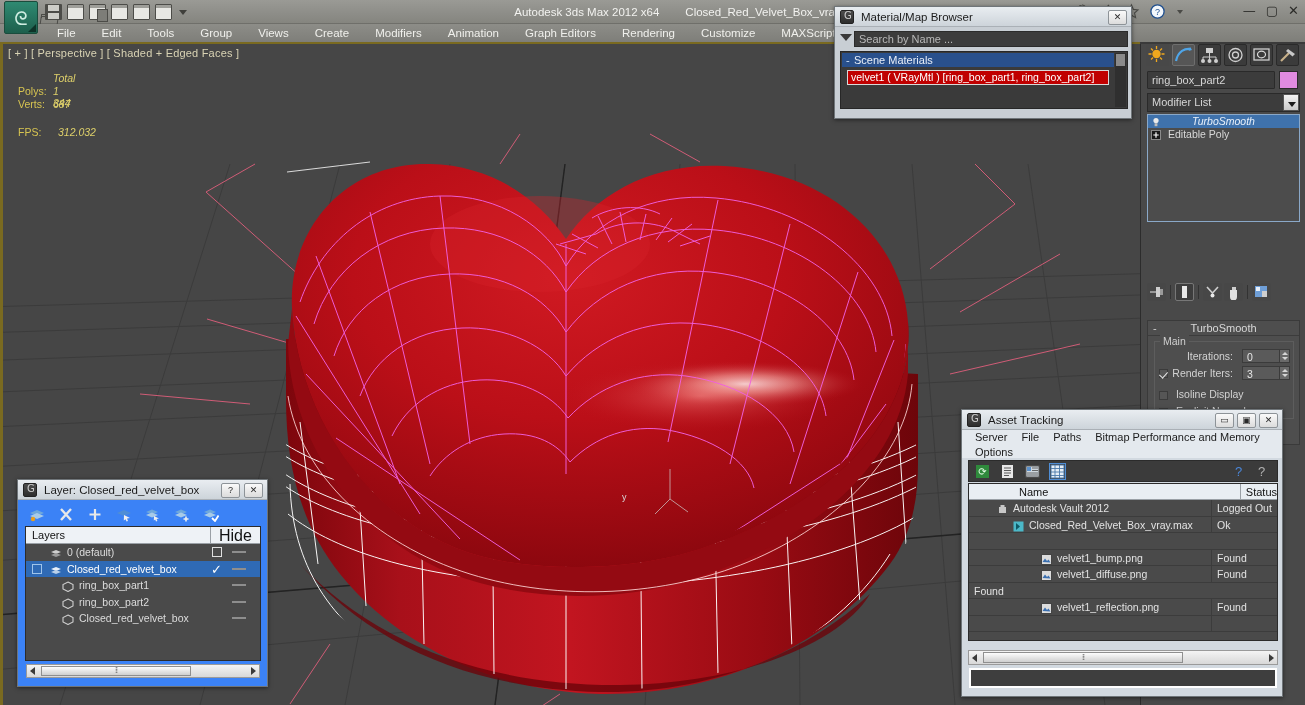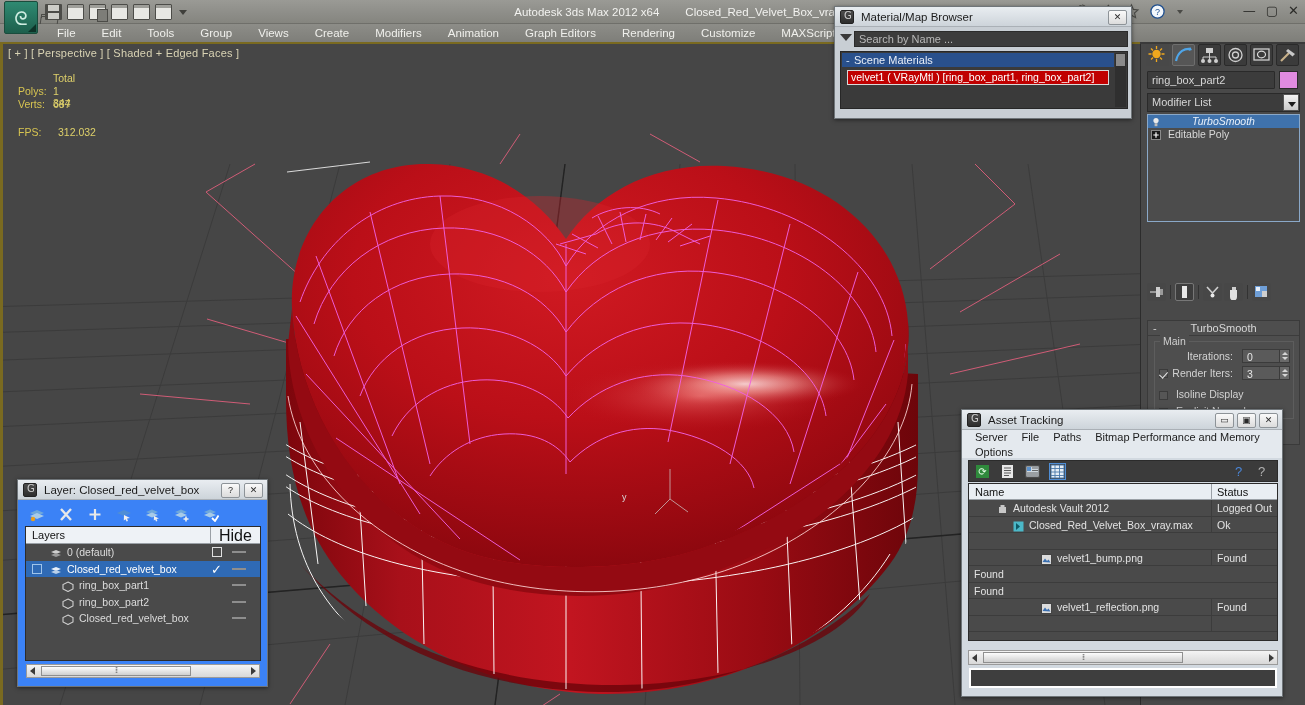--- a/index.html
+++ b/index.html
@@ -86,21 +86,21 @@
     background:#464646; overflow:hidden;
   }
   .vp-border-l { position:absolute; left:0; top:44px; width:3px; height:661px; background:#7a6a20; }
   .vp-label {
     position:absolute; left:8px; top:47px; color:#d9d3b4; font-size:11px; z-index:6;
     letter-spacing:0.2px;
   }
   .vp-stats { position:absolute; left:18px; top:72px; z-index:6; font-size:10.5px; color:#d7c451; }
   .vp-stats .row { position:relative; height:13px; }
   .vp-stats .lbl { position:absolute; left:0; color:#d7c451; }
-  .vp-stats .val { position:absolute; left:35px; color:#ded06a; }
+  .vp-stats .val { position:absolute; left:35px; color:#ded06a;font-style:italic; }
 
   .vp-canvas { position:absolute; left:0; top:0; width:1140px; height:661px; }
 
   
   .cmdpanel {
     position:absolute; left:1140px; top:44px; width:165px; height:661px;
     background:#494949; border-left:1px solid #2c2c2c;
   }
   .cmd-tabs { position:absolute; left:5px; top:0px; display:flex; gap:3px; align-items:center; }
   .cmd-tab {
@@ -232,21 +232,21 @@
     position:absolute; left:6px; top:50px; width:310px; height:22px;
     background:#3b3b3b; border:1px solid #2b2b2b; display:flex; align-items:center; gap:10px; padding-left:6px;
   }
   .at-tb-ico { width:15px; height:15px; position:relative; }
   .at-tb-ico.boxed { outline:1px solid #4f8ed6; }
   .at-help { position:absolute; right:8px; top:3px; display:flex; gap:8px; }
   .at-grid {
     position:absolute; left:6px; top:73px; width:310px; height:158px;
     background:#4a4a4a; border:1px solid #2b2b2b;
   }
-  .at-hdr { display:flex; height:16px; background:#e9eef3; border-bottom:1px solid #9aa0a6; }
+  .at-hdr { display:flex; height:16px; background:#e9eef3; border-bottom:1px solid #9aa0a6;padding-left:44px; }
   .at-hdr .c1 { width:243px; font-size:11px; color:#111; line-height:16px; padding-left:6px; border-right:1px solid #9aa0a6; }
   .at-hdr .c2 { flex:1; font-size:11px; color:#111; line-height:16px; padding-left:5px; }
   .at-row { display:flex; height:16.5px; border-bottom:1px solid #3c3c3c; }
   .at-row .c1 { width:243px; font-size:10.5px; color:#e2e2e2; line-height:16px; position:relative; border-right:1px solid #3c3c3c; }
   .at-row .c1 .nm { position:absolute; top:0; }
   .at-row .c1 .ri { position:absolute; top:3px; width:11px; height:11px; }
   .at-row .c2 { flex:1; font-size:10.5px; color:#e2e2e2; line-height:16px; padding-left:5px; }
   .at-hscroll {
     position:absolute; left:6px; top:643px; width:310px; height:15px;
   }
@@ -826,20 +826,27 @@
         <div class="c1">
             <span class="ri" style="left:72px"><svg width="11" height="11" viewBox="0 0 11 11">
                 <rect x="0.5" y="0.5" width="10" height="10" fill="#dcdcdc" stroke="#444"></rect>
                 <path d="M1.5 8 L4 4.5 L6 7 L7.5 5.5 L9.5 8.5 Z" fill="#3a6fb0"></path>
               </svg></span>
             <span class="nm" style="left:88px">velvet1_bump.png</span>
           </div>
         <div class="c2">Found</div>
       </div>
       <div class="at-row">
+        <div class="c1">
+            <span class="ri" style="left:72px"><svg width="11" height="11" viewBox="0 0 11 11">
+                <rect x="0.5" y="0.5" width="10" height="10" fill="#dcdcdc" stroke="#444"></rect>
+                <path d="M1.5 8 L4 4.5 L6 7 L7.5 5.5 L9.5 8.5 Z" fill="#3a6fb0"></path>
+              </svg></span>
+            <span class="nm" style="left:88px">velvet1_diffuse.png</span>
+          </div>
         <div class="c2">Found</div>
       </div>
       <div class="at-row">
         <div class="c2">Found</div>
       </div>
       <div class="at-row">
         <div class="c1">
             <span class="ri" style="left:72px"><svg width="11" height="11" viewBox="0 0 11 11">
                 <rect x="0.5" y="0.5" width="10" height="10" fill="#dcdcdc" stroke="#444"></rect>
                 <path d="M1.5 8 L4 4.5 L6 7 L7.5 5.5 L9.5 8.5 Z" fill="#3a6fb0"></path>

